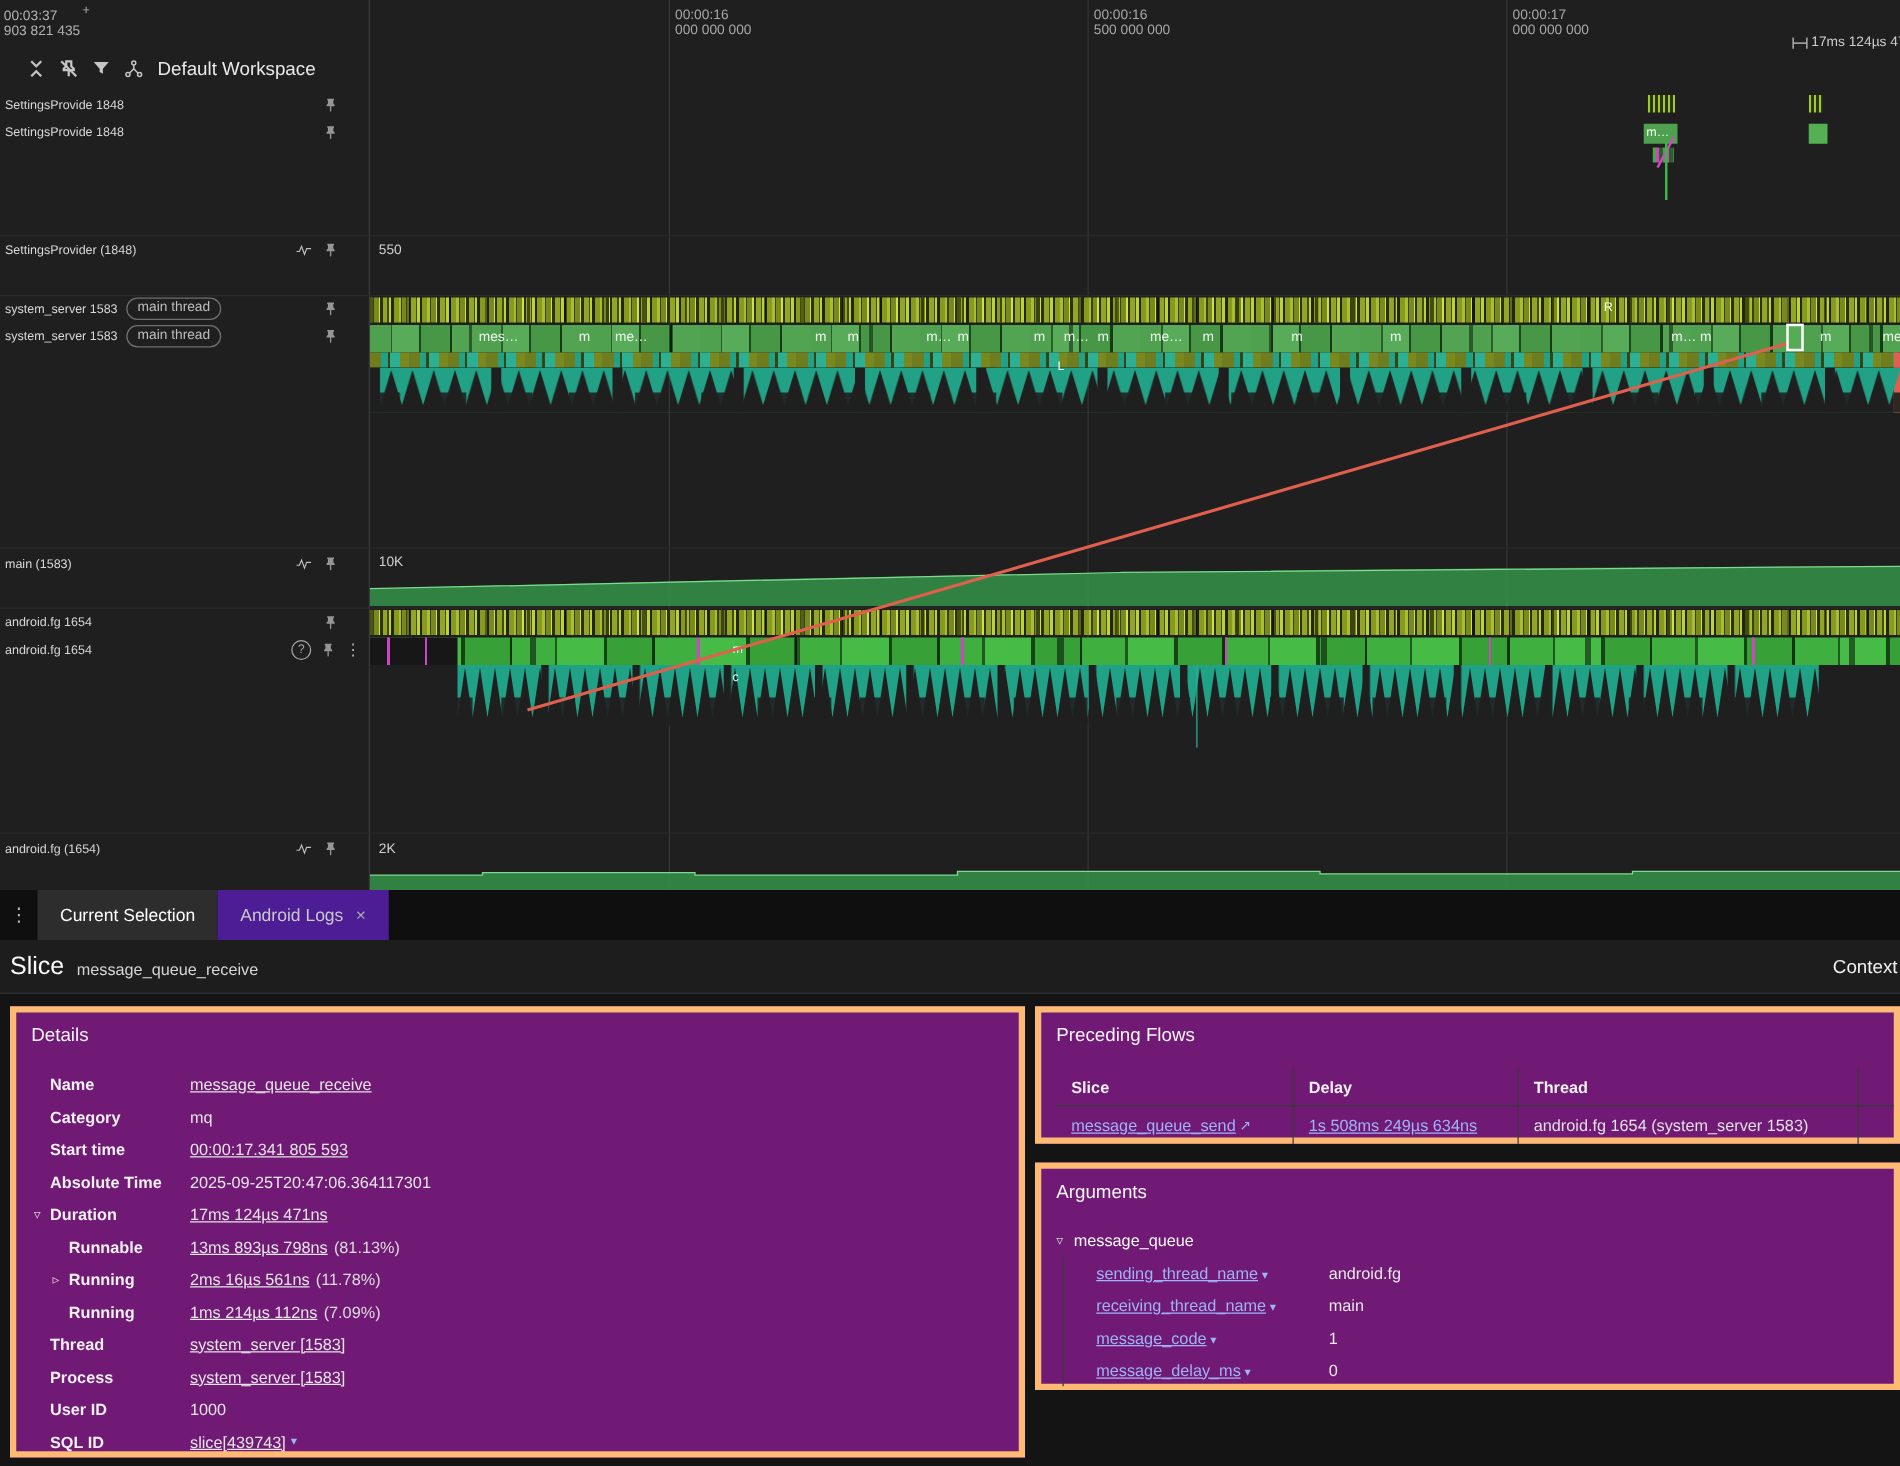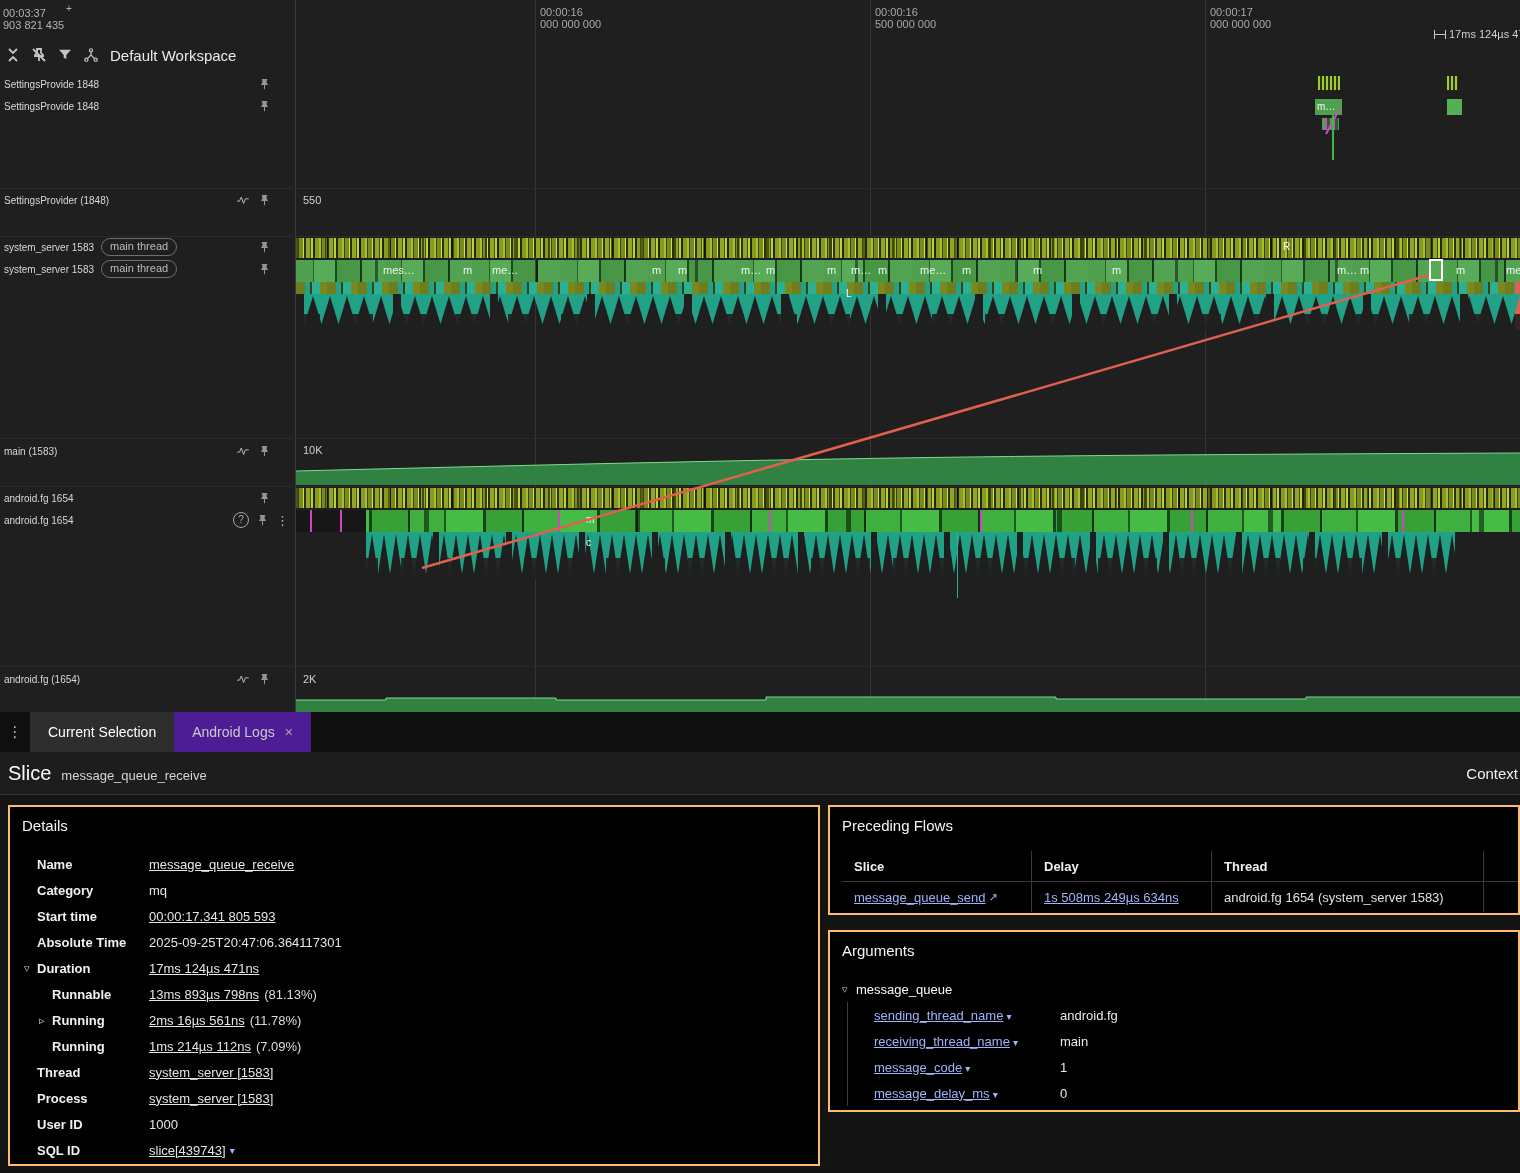--- a/index.html
+++ b/index.html
@@ -10,21 +10,21 @@
   }
   
   #timeline{position:absolute;top:0;left:0;width:1520px;height:712px;background:#1f1f1f;}
   .vgrid{position:absolute;top:0;height:712px;width:1px;background:#343434;}
   .hsep{position:absolute;left:0;width:1520px;height:1px;background:#2a2a2a;}
   .rtxt{position:absolute;font-size:11px;color:#b3b3b3;line-height:12px;white-space:nowrap;}
   .tick{position:absolute;font-size:11px;color:#a8a8a8;line-height:12px;}
   #selspan{position:absolute;left:1434px;top:28px;font-size:11px;color:#cfcfcf;white-space:nowrap;display:flex;align-items:center;gap:3px;}
   .bracket{display:inline-block;width:10px;height:9px;border-left:1px solid #c9c9c9;border-right:1px solid #c9c9c9;position:relative;}
   .bracket::after{content:"";position:absolute;left:0;right:0;top:4px;height:1px;background:#c9c9c9;}
-  #toolbar{position:absolute;left:0;top:40px;height:30px;display:flex;align-items:center;gap:8px;padding-left:4px;}
+  #toolbar{position:absolute;left:0;top:40px;height:30px;display:flex;align-items:center;gap:8px;padding-left:20px;}
   #toolbar .tbtn{width:18px;height:18px;display:flex;align-items:center;justify-content:center;cursor:pointer;}
   #toolbar svg{width:16px;height:16px;stroke:#c5c5c5;fill:none;stroke-width:1.8;}
   #toolbar .filled svg{fill:#c5c5c5;stroke:none;}
   #wslabel{font-size:15px;color:#eaeaea;margin-left:2px;}
   
   .trackrow{position:absolute;left:0;width:295px;height:20px;display:flex;align-items:center;
     padding:0 24px 0 4px;box-sizing:border-box;gap:7px;}
   .trackrow .lbl{font-size:10px;color:#d8d8d8;white-space:nowrap;}
   .trackrow .sp{flex:1;}
   .icon-pin svg{width:13px;height:13px;fill:#959595;display:block;}
@@ -77,21 +77,21 @@
   #tabbar .kebabbox{width:30px;display:flex;align-items:center;justify-content:center;color:#bbb;font-size:15px;}
   .tab{display:flex;align-items:center;gap:10px;padding:0 18px;font-size:14px;cursor:pointer;}
   .tab.active{background:#2d2d2d;color:#fff;}
   .tab.inactive{background:#4c1d95;color:#c9c9c9;}
   .tab .closex{color:#aaa;font-size:14px;}
   #slicehdr{position:absolute;top:40px;left:0;right:0;height:42px;background:#1d1d1d;
     border-bottom:1px solid #323232;display:flex;align-items:center;}
   #slicehdr .kind{font-size:20px;color:#fafafa;margin-left:8px;}
   #slicehdr .nm{font-size:13px;color:#d5d5d5;margin-left:10px;margin-top:5px;}
   #slicehdr .ctx{margin-left:auto;font-size:15px;color:#f0f0f0;margin-right:2px;white-space:nowrap;}
-  .panel{position:absolute;background:#000000;border:2px solid #fdba74;box-sizing:border-box;}
+  .panel{position:absolute;background:#701a75;border:5px solid #fdba74;box-sizing:border-box;}
   .phead{padding:10px 0 4px 12px;font-size:15px;color:#f5f5f5;}
   .link{color:#9fb3f7;text-decoration:underline;cursor:pointer;}
   
   #details-rows{position:absolute;left:14px;top:44px;right:8px;}
   .drow{height:26px;display:flex;align-items:center;font-size:13px;}
   .drow .exp{width:13px;color:#cfcfcf;font-size:11px;flex:none;}
   .drow .dl{width:112px;font-weight:bold;color:#f0f0f0;flex:none;}
   .drow.sub{padding-left:15px;}
   .drow.sub .dl{width:97px;}
   .drow .dv{color:#e5e5e5;}

